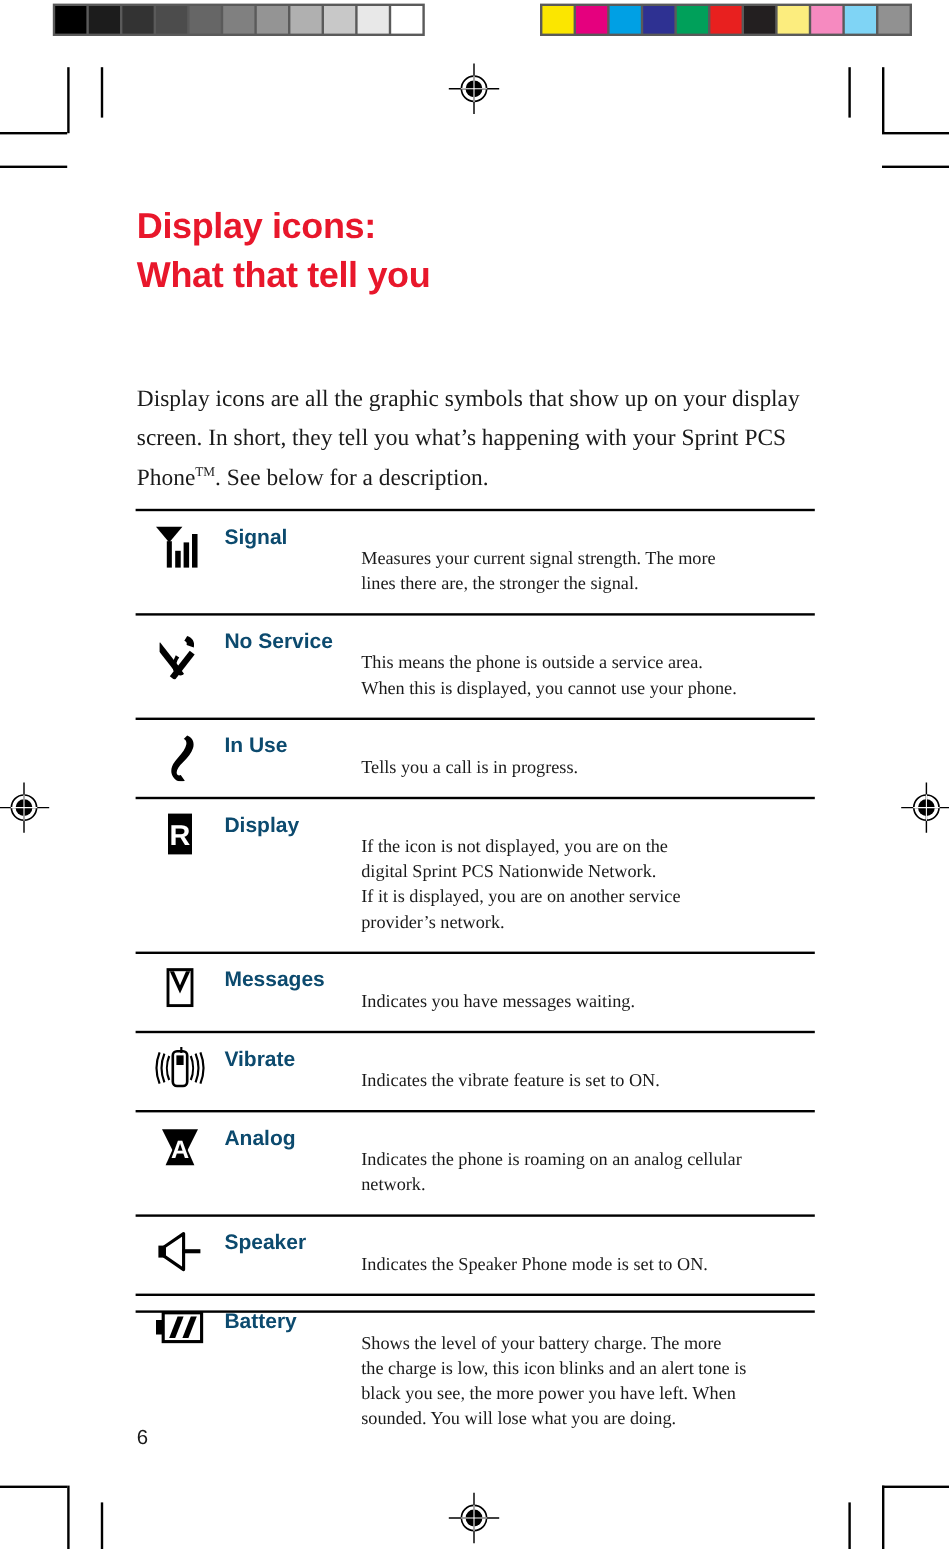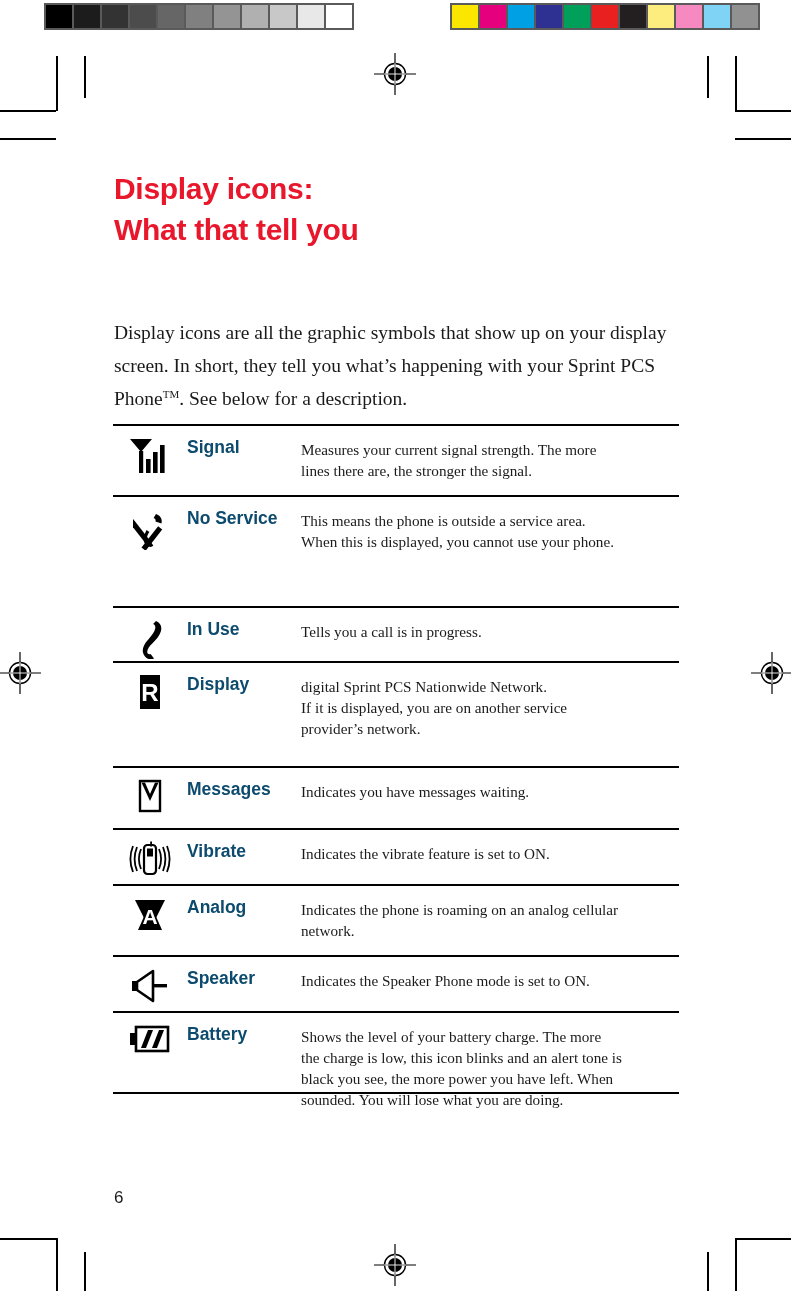--- a/index.html
+++ b/index.html
@@ -118,33 +118,33 @@
     padding-top: 11px;
     box-sizing: border-box;
     color: #0c4a6e;
     font-family: "Liberation Sans", sans-serif;
     font-weight: bold;
     font-size: 17.5px;
     line-height: 20px;
   }
   .cell-desc {
     flex: 1 1 auto;
-    padding-top: 13px;
+    padding-top: 29px;
     padding-left: 2px;
     padding-bottom: 14px;
     box-sizing: border-box;
     font-size: 15.2px;
     line-height: 21px;
     color: #1a1a1a;
   }
   .cell-desc .dline { display: block; white-space: nowrap; }
 
   .row-signal   { min-height: 62px; }
   .row-noservice{ min-height: 68px; }
-  .row-inuse    { min-height: 55px; margin-top: 40px; }
+  .row-inuse    { min-height: 55px; }
   .row-roaming  { min-height: 105px; }
   .row-messages { min-height: 62px; }
   .row-vibrate  { min-height: 56px; }
   .row-analog   { min-height: 58px; }
   .row-speaker  { min-height: 56px; }
   .row-battery  { min-height: 96px; }
 
   .table-bottom-rule {
     position: absolute;
     left: 113px;
@@ -322,20 +322,21 @@
       <div class="cell-icon">
         <span>
           <svg class="ic" width="26" height="36" viewBox="0 0 26 36" xmlns="http://www.w3.org/2000/svg">
             <rect x="3" y="1" width="20" height="34" fill="#000"></rect>
             <text x="13" y="27" font-family="Liberation Sans, sans-serif" font-size="24" font-weight="bold" fill="#ffffff" text-anchor="middle">R</text>
           </svg>
         </span>
       </div>
       <div class="cell-name">Display</div>
       <div class="cell-desc">
+        <span class="dline">If the icon is not displayed, you are on the</span>
         <span class="dline">digital Sprint PCS Nationwide Network.</span>
         <span class="dline">If it is displayed, you are on another service</span>
         <span class="dline">provider’s network.</span>
       </div>
     </div>
 
     <div class="irow row-messages">
       <div class="cell-icon">
         <span>
           <svg class="ic" width="28" height="34" viewBox="0 0 28 34" xmlns="http://www.w3.org/2000/svg">

